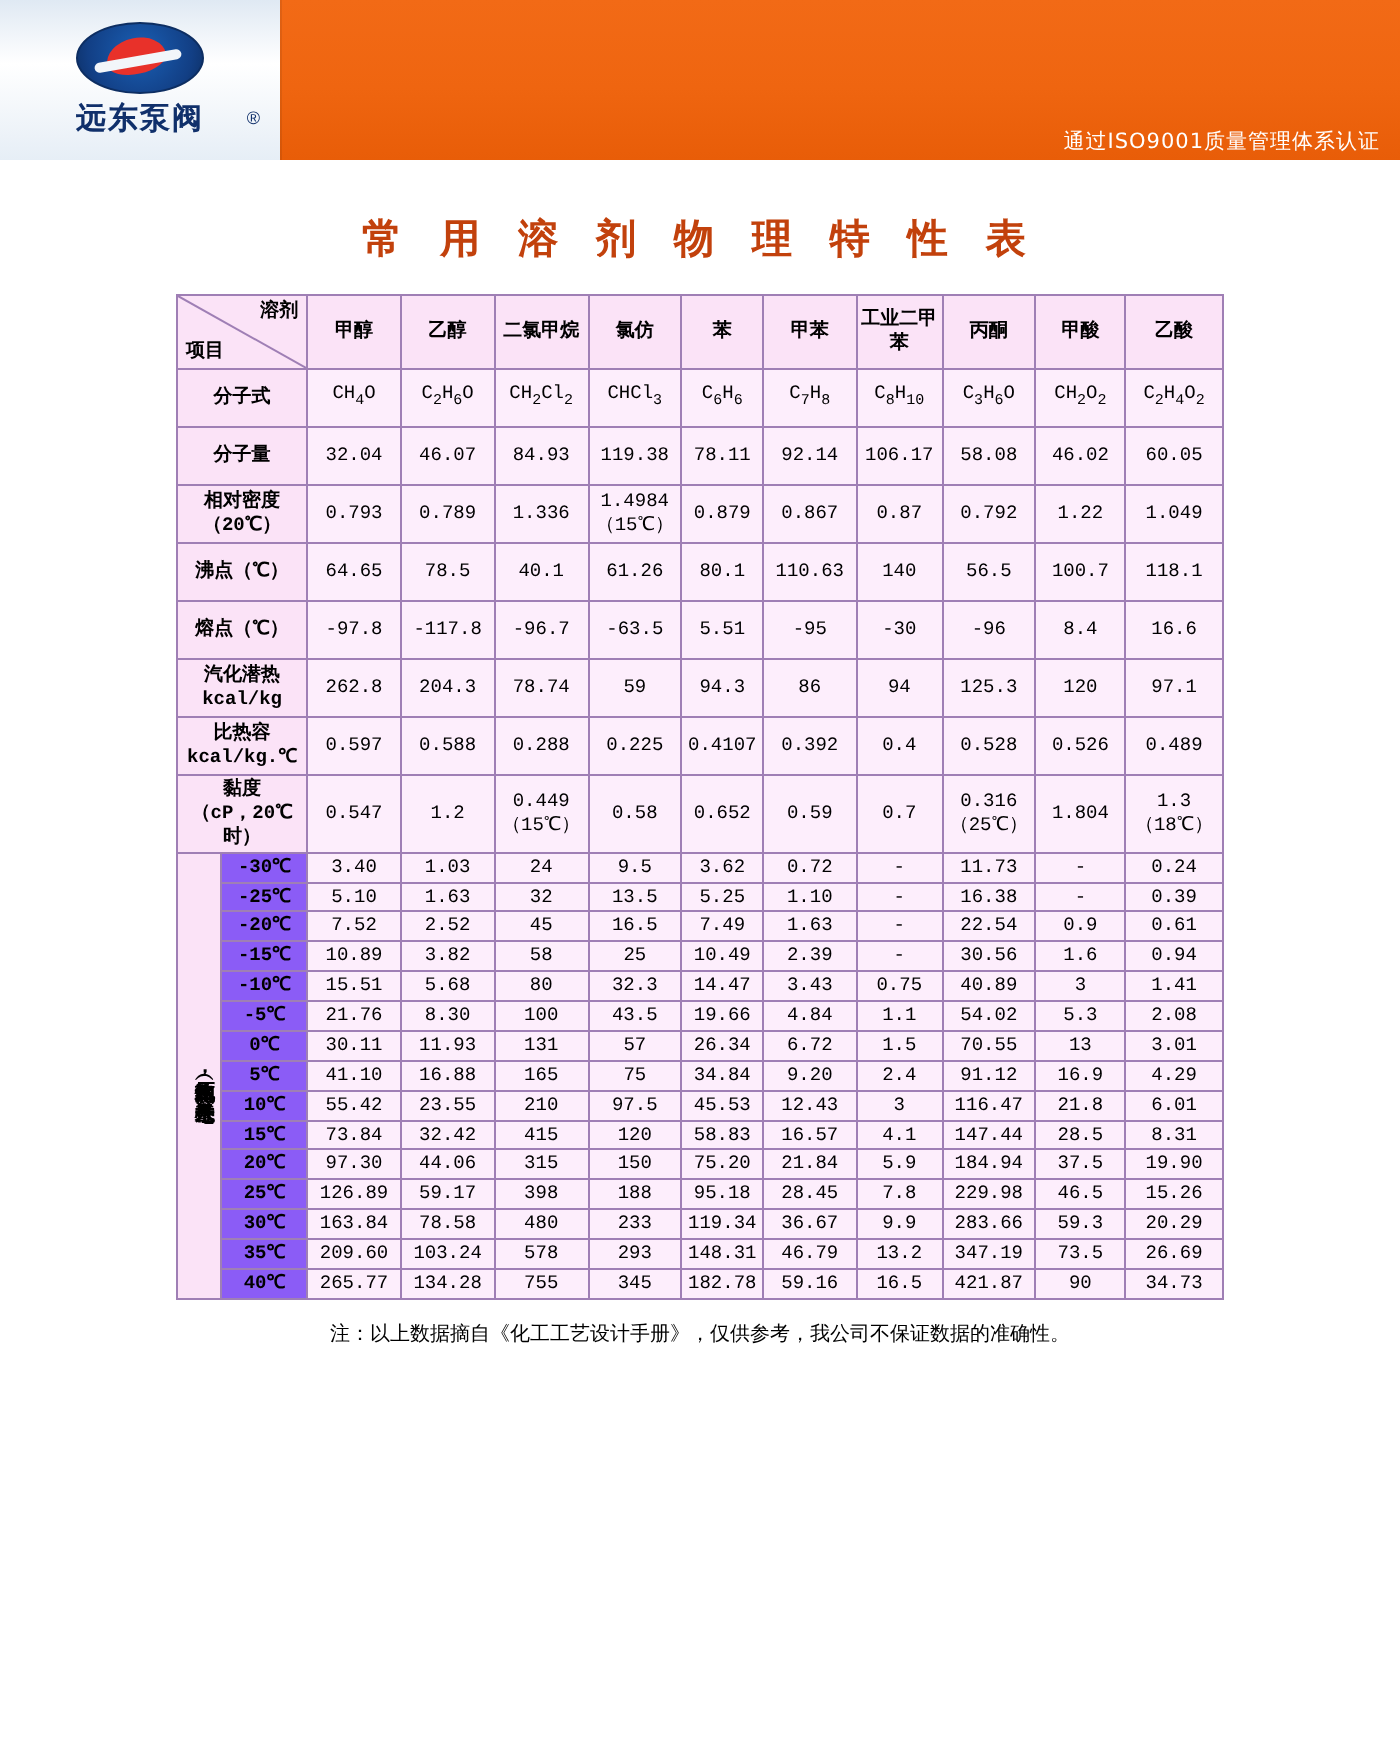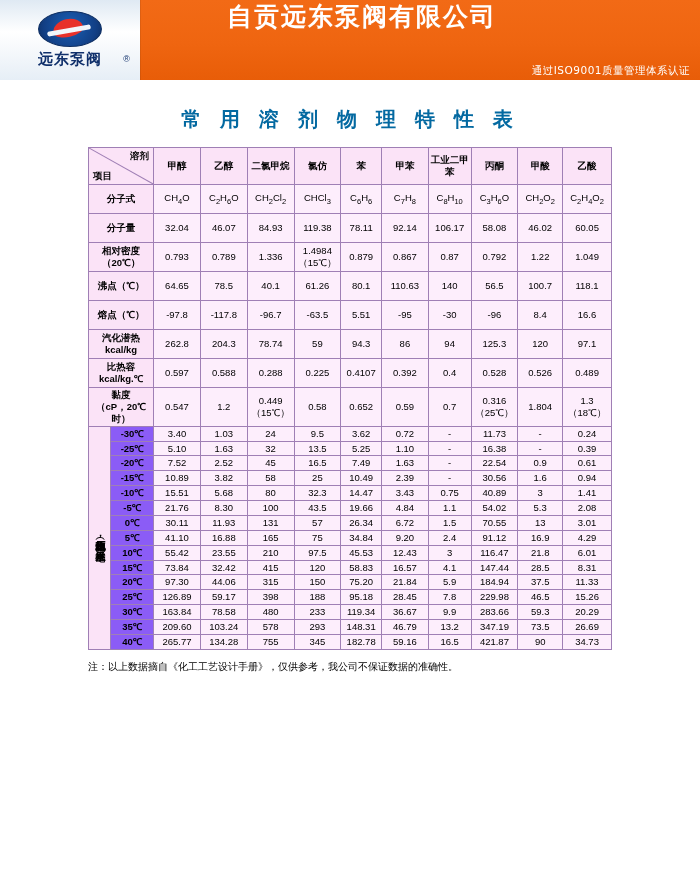--- a/index.html
+++ b/index.html
@@ -60,31 +60,31 @@
     position:absolute;right:10px;bottom:2px;
     font-size:10.5px;color:#ffffff;letter-spacing:.5px;
     font-family:"DejaVu Sans",sans-serif;
   }
   .header-strip{
     height:6px;background:#ffffff;
   }
   
   .doc-title{
     text-align:center;
-    font-size:20px;font-weight:bold;color:#0369a1;
+    font-size:20px;font-weight:bold;color:#c2410c;
     letter-spacing:6px;
     margin:20px 0 14px 0;
     font-family:"DejaVu Sans",sans-serif;
   }
   
   .table-wrap{padding:0 88px;}
   table{
     border-collapse:collapse;width:524px;
     table-layout:fixed;
-    font-family:Liberation Sans, sans-serif;
+    font-family:Liberation Mono, monospace;
   }
   td,th{
     border:1px solid #9f7fb5;
     text-align:center;
     vertical-align:middle;
     font-size:9.5px;
     padding:1px 0;
     background:#fdeefc;
     line-height:1.25;
     color:#000;
@@ -102,35 +102,32 @@
   .vapor-label{
     background:#fbe3f7;font-weight:bold;font-size:10px;
     writing-mode:vertical-rl;text-orientation:upright;
     letter-spacing:0px;line-height:1.05;white-space:nowrap;
     width:22px;
   }
   .temp-cell{background:#8b5cf6;font-weight:bold;font-size:9.5px;width:42px;}
   .sub{font-size:7.5px;vertical-align:sub;}
   .note{
     padding:10px 88px 0 88px;
-    font-size:10px;color:#000;text-align:left;
+    font-size:10px;color:#000;text-align:center;
     font-family:"DejaVu Sans",sans-serif;
   }
 </style>
 </head>
 <body>
 
 <div class="header">
   <div class="logo-box">
     <div class="logo-mark"></div>
     <div class="logo-text">远东泵阀</div>
     <div class="logo-reg">®</div>
-  </div>
-  <div class="header-mid">
-    <div class="company-name">自贡远东泵阀有限公司</div>
   </div>
   <div class="iso-line">通过ISO9001质量管理体系认证</div>
 </div>
 <div class="header-strip"></div>
 
 <div class="doc-title">常 用 溶 剂 物 理 特 性 表</div>
 
 <div class="table-wrap">
   <table>
     <colgroup>
@@ -408,21 +405,21 @@
           <td class="temp-cell">20℃</td>
           <td>97.30</td>
           <td>44.06</td>
           <td>315</td>
           <td>150</td>
           <td>75.20</td>
           <td>21.84</td>
           <td>5.9</td>
           <td>184.94</td>
           <td>37.5</td>
-          <td>11.33</td>
+          <td>19.90</td>
         </tr>
         <tr>
           <td class="temp-cell">25℃</td>
           <td>126.89</td>
           <td>59.17</td>
           <td>398</td>
           <td>188</td>
           <td>95.18</td>
           <td>28.45</td>
           <td>7.8</td>

